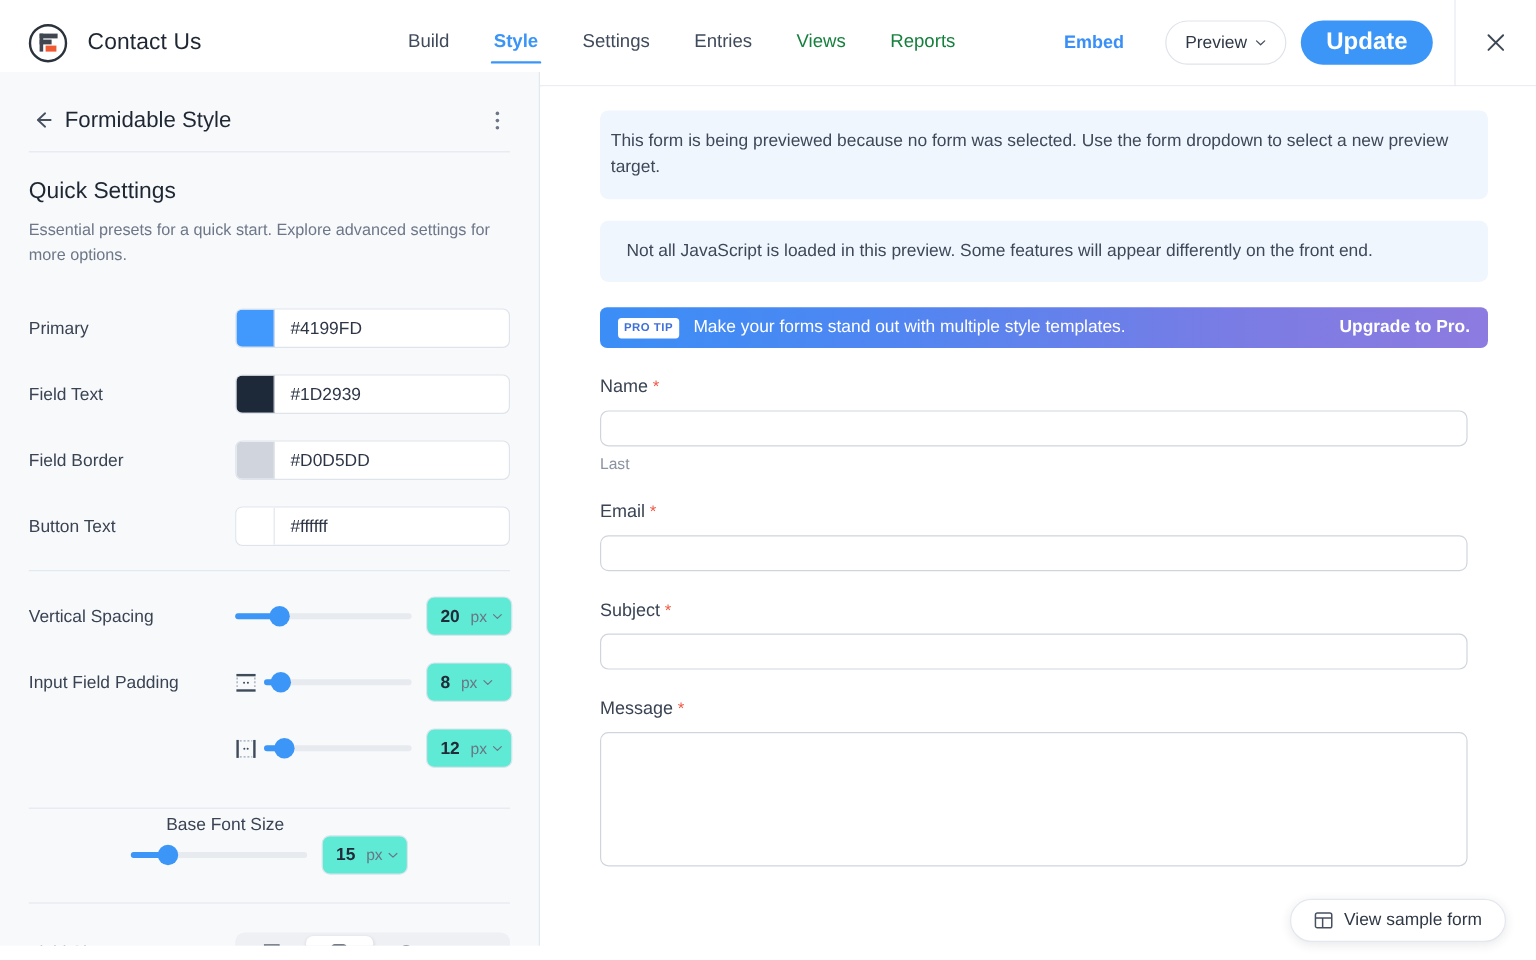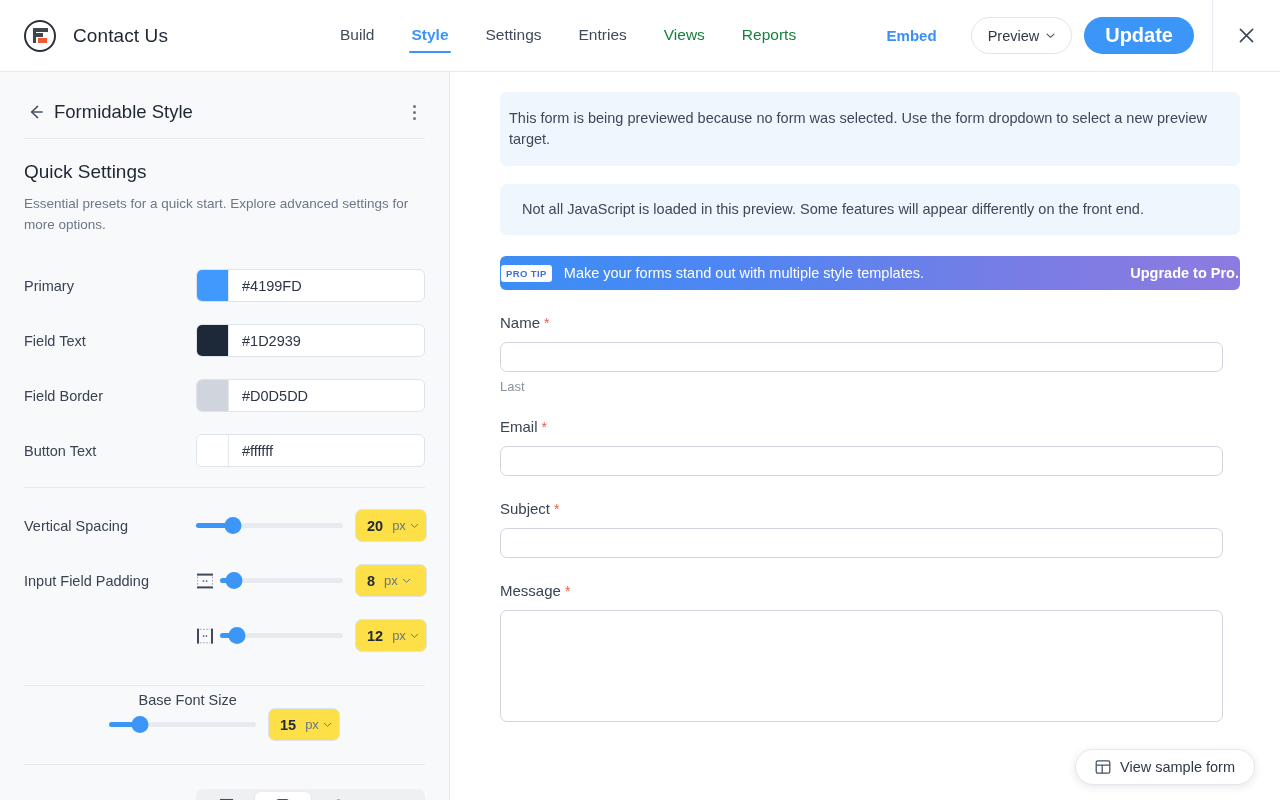--- a/index.html
+++ b/index.html
@@ -69,21 +69,21 @@
     font-size: 20px; font-weight: bold; cursor: pointer; white-space: nowrap;
   }
   .close-wrap {
     margin-left: 18px; width: 68px; height: 72px;
     border-left: 1px solid #e6e9ef;
     display: flex; align-items: center; justify-content: center; cursor: pointer;
   }
 
   
   .sidebar {
-    position: absolute; left: 0; top: 72px; width: 450px; height: 728px;
+    position: absolute; left: 0; top: 60px; width: 450px; height: 728px;
     background: #f7f9fb; border-right: 1px solid #e3e7ee;
     overflow: hidden;
   }
   .panel-head {
     height: 52px; display: flex; align-items: center;
     padding: 0 24px; margin-top: 14px;
   }
   .back-arrow { width: 22px; height: 22px; cursor: pointer; flex: 0 0 auto; }
   .panel-title { margin-left: 8px; font-size: 18.5px; color: #1f2733; }
   .kebab {
@@ -126,21 +126,21 @@
     display: flex; align-items: center;
   }
   .track { position: absolute; left: 0; right: 0; height: 5px; border-radius: 3px; background: #e7eaee; }
   .fill { position: absolute; left: 0; height: 5px; border-radius: 3px; background: #3b96f8; }
   .thumb {
     position: absolute; width: 17px; height: 17px; border-radius: 50%;
     background: #3b96f8; transform: translateX(-50%);
   }
   .unit-box {
     margin-left: 12px; width: 72px; height: 33px; border: 1px solid #dfe4ec;
-    border-radius: 7px; background: #fde047; display: flex; align-items: center;
+    border-radius: 7px; background: #5eead4; display: flex; align-items: center;
     cursor: pointer; flex: 0 0 auto;
   }
   .unit-num { font-size: 14.5px; color: #222b38; font-weight: bold; padding-left: 11px; }
   .unit-lbl { font-size: 13px; color: #6b7585; margin-left: 9px; }
   .unit-chev { margin-left: 4px; width: 9px; height: 9px; }
 
   
   .seg {
     width: 231px; height: 33px; background: #eef0f4; border-radius: 8px;
     display: flex; align-items: center; padding: 3px;
@@ -158,21 +158,21 @@
   }
   .notice {
     margin: 20px 40px 0 49px; background: #eff6fe; border-radius: 7px;
     padding: 16px 9px; font-size: 14.5px; color: #3e4858; line-height: 21px;
   }
   .notice.second { margin-top: 18px; padding: 15px 22px; }
 
   .protip {
     margin: 21px 40px 0 49px; height: 34px; border-radius: 6px;
     background: linear-gradient(90deg, #3b8ef6 0%, #4f86f2 32%, #7a7ce4 72%, #8d7be0 100%);
-    display: flex; align-items: center; padding: 0 1px;
+    display: flex; align-items: center; padding: 0 15px;
   }
   .protip-badge {
     background: #fff; color: #3f6fd8; font-size: 9.5px; font-weight: bold;
     letter-spacing: .4px; border-radius: 3px; padding: 3px 5px 3px 5px;
     flex: 0 0 auto;
   }
   .protip-text { color: #fff; font-size: 14.5px; margin-left: 12px; }
   .protip-cta {
     margin-left: auto; color: #fff; font-size: 14.5px; font-weight: bold; cursor: pointer;
   }

